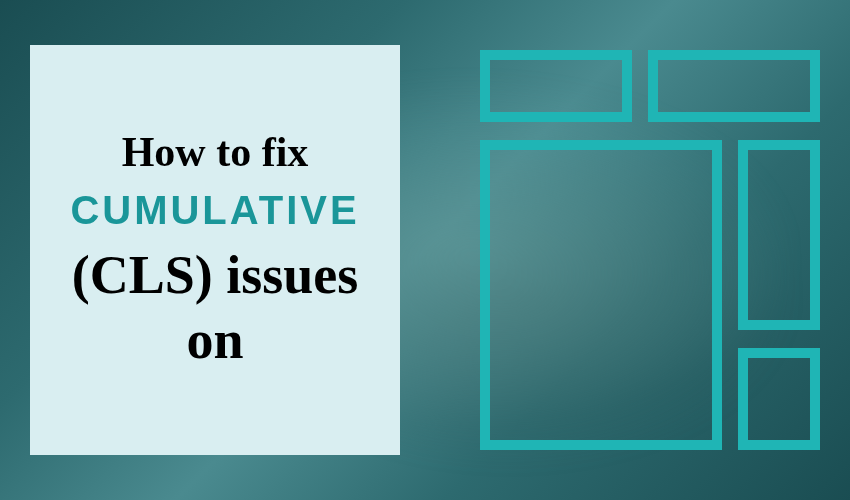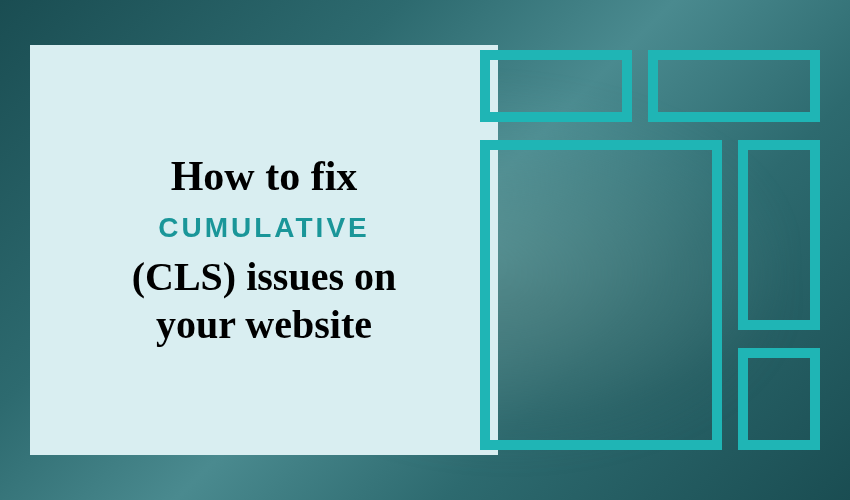--- a/index.html
+++ b/index.html
@@ -21,52 +21,52 @@
       position: absolute;
       inset: 0;
       background: radial-gradient(ellipse at 55% 50%, rgba(120, 180, 180, 0.4) 0%, transparent 50%),
                   radial-gradient(ellipse at 60% 60%, rgba(60, 100, 100, 0.5) 0%, transparent 40%);
       filter: blur(8px);
     }
     .content-box {
       position: absolute;
       left: 30px;
       top: 45px;
-      width: 468px;
+      width: 370px;
       height: 410px;
       background: #d9eef1;
       padding: 30px 25px;
       display: flex;
       flex-direction: column;
       justify-content: center;
       align-items: center;
       text-align: center;
       z-index: 2;
     }
     .title-line1 {
       font-family: Georgia, 'Times New Roman', serif;
       font-weight: bold;
       font-size: 42px;
       color: #000;
       line-height: 1.2;
     }
     .title-highlight {
       font-family: 'Arial Black', Arial, sans-serif;
       font-weight: 900;
-      font-size: 28px;
+      font-size: 40px;
       color: #1a9699;
       letter-spacing: 3px;
       line-height: 1.25;
       margin: 8px 0;
       font-stretch: condensed;
     }
     .title-line3 {
       font-family: Georgia, 'Times New Roman', serif;
       font-weight: bold;
-      font-size: 40px;
+      font-size: 54px;
       color: #000;
       line-height: 1.2;
     }
     .wireframe {
       position: absolute;
       right: 30px;
       top: 50px;
       width: 340px;
       height: 400px;
       z-index: 2;
@@ -107,21 +107,20 @@
       height: 102px;
     }
   </style>
 </head>
 <body>
 
 <div class="content-box">
   <div class="title-line1">How to fix</div>
   <div class="title-highlight">CUMULATIVE</div>
   <div class="title-line3">(CLS) issues on</div>
-  <div class="title-line3">your website</div>
 </div>
 
 <div class="wireframe">
   <div class="box box-top-left"></div>
   <div class="box box-top-right"></div>
   <div class="box box-main"></div>
   <div class="box box-side-top"></div>
   <div class="box box-side-bottom"></div>
 </div>
 

